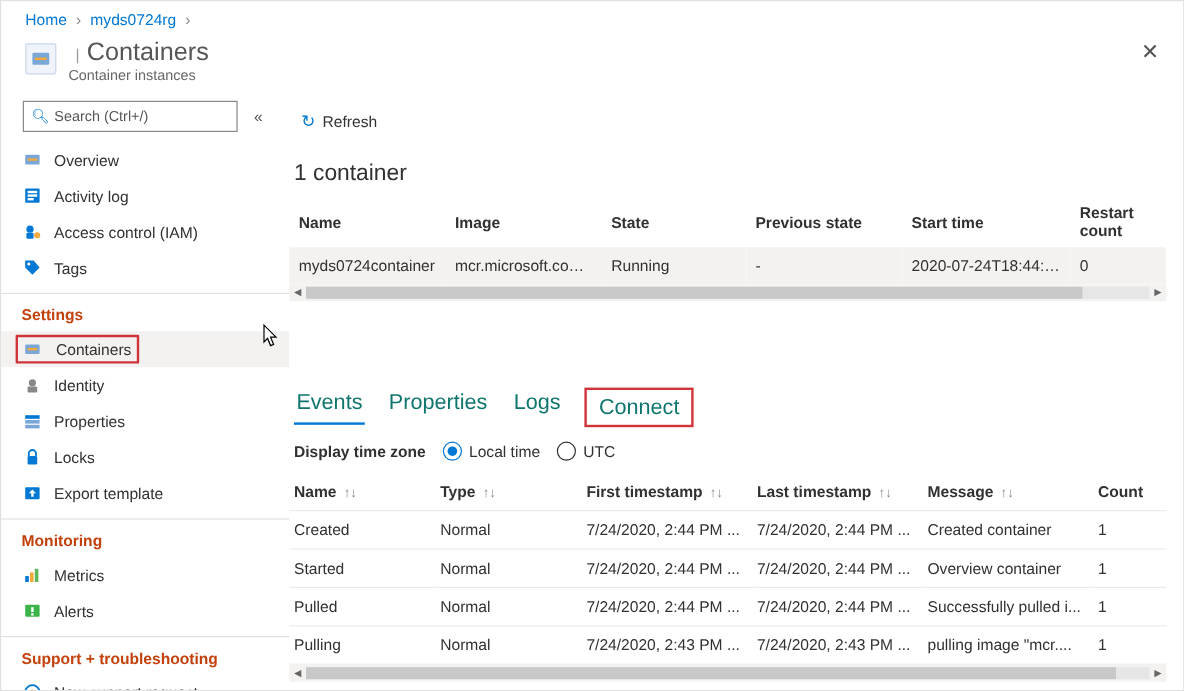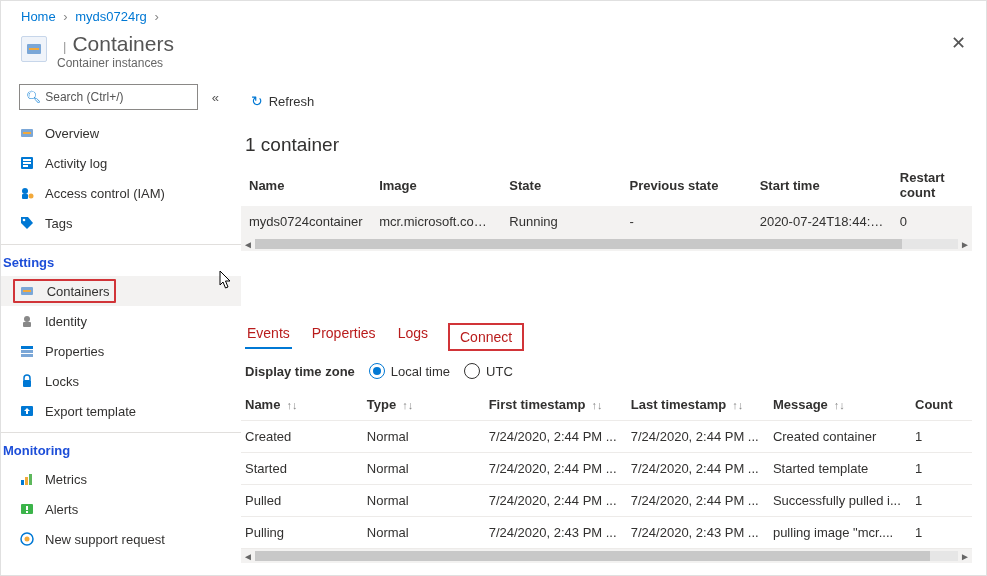--- a/index.html
+++ b/index.html
@@ -15,39 +15,39 @@
 .header .sub { font-size: 12px; color: #666; margin-top: 0px; }
 .header .close { margin-left: auto; font-size: 18px; color: #555; cursor: pointer; }
 .body { display: flex; height: calc(100% - 72px); }
 .sidebar { width: 240px; border-right: 0; padding-top: 4px; position: relative; }
 .searchrow { display: flex; align-items: center; padding: 0 18px 8px; gap: 10px; }
 .searchbox { flex: 1; border: 1px solid #8a8886; height: 26px; display: flex; align-items: center; padding: 0 6px; font-size: 12px; color: #555; }
 .searchbox .mag { color: #0078d4; margin-right: 4px; font-size: 12px; }
 .collapse { color: #555; font-size: 13px; cursor: pointer; padding: 2px 4px; }
 .navitem { display: flex; align-items: center; height: 30px; padding: 0 18px; gap: 10px; cursor: pointer; font-size: 13px; }
 .navitem.sel { background: #f3f2f1; }
-.section-h { padding: 14px 2px 6px; font-weight: 600; font-size: 13px; color: #1d4ed8; border-top: 0; }
+.section-h { padding: 14px 17px 6px; font-weight: 600; font-size: 13px; color: #c2410c; border-top: 0; }
 .section-h.divider { border-top: 1px solid #e1dfdd; margin-top: 6px; padding-top: 10px; }
 .ni-ico { width: 16px; height: 16px; display: inline-flex; align-items: center; justify-content: center; font-size: 13px; }
 .redbox { border: 2px solid #d13438; border-radius: 1px; display: inline-block; padding: 2px 4px; margin-left: -6px; margin-top: -2px; margin-bottom: -2px; }
 .cursor { position: absolute; left: 216px; top: 190px; font-size: 16px; pointer-events:none; }
 .main { flex: 1; padding: 6px 14px 0 0; overflow: hidden; display: flex; flex-direction: column; }
 .toolbar { display: flex; align-items: center; height: 30px; padding-left: 4px; }
 .btn-refresh { display: flex; align-items: center; gap: 6px; color: #333; cursor: pointer; font-size: 13px; padding: 4px 6px; }
 .btn-refresh .ri { color: #0078d4; font-size: 14px; display: inline-block; }
 .count { padding: 18px 4px 8px; font-size: 19px; }
 .grid1 { border-collapse: collapse; width: 100%; table-layout: fixed; font-size: 13px; }
 .grid1 th { text-align: left; font-weight: 600; padding: 6px 8px; }
 .grid1 td { padding: 8px 8px; background: #f3f2f1; white-space: nowrap; overflow: hidden; text-overflow: ellipsis; }
 .hscroll { height: 14px; background: #f3f2f1; margin-top: 0; display: flex; align-items: center; }
 .hscroll .lt, .hscroll .rt { width: 14px; text-align: center; color: #666; font-size: 10px; }
 .hscroll .track { flex: 1; height: 10px; background: #e6e6e6; position: relative; }
 .hscroll .thumb { position: absolute; left: 0; top: 0; bottom: 0; background: #c8c8c8; }
 .tabs { display: flex; gap: 18px; margin-top: 70px; border-bottom: 0; padding-left: 4px; align-items: flex-end; }
-.tab { padding: 4px 2px 6px; font-size: 14px; color: #b91c1c; cursor: pointer; border-bottom: 2px solid transparent; }
+.tab { padding: 4px 2px 6px; font-size: 18px; color: #0f766e; cursor: pointer; border-bottom: 2px solid transparent; }
 .tab.active { border-bottom: 2px solid #0078d4; font-weight: 400; }
 .tab.redwrap { border: 2px solid #d13438; padding: 4px 10px; margin-bottom: -2px; }
 .tzrow { display: flex; align-items: center; gap: 14px; padding: 14px 4px 10px; font-size: 13px; }
 .tzrow .lbl { font-weight: 600; }
 .radio { display: inline-flex; align-items: center; gap: 6px; cursor: pointer; }
 .rcirc { width: 16px; height: 16px; border: 1px solid #323130; border-radius: 50%; display: inline-flex; align-items: center; justify-content: center; }
 .rcirc.sel { border-color: #0078d4; }
 .rcirc.sel::after { content: ""; width: 8px; height: 8px; background: #0078d4; border-radius: 50%; }
 .grid2 { border-collapse: collapse; width: 100%; table-layout: fixed; font-size: 13px; }
 .grid2 th { text-align: left; font-weight: 600; padding: 8px 8px 8px 4px; border-bottom: 1px solid #edebe9; white-space: nowrap; }
@@ -197,20 +197,21 @@
       <span class="ni-ico">
           <svg width="14" height="14">
             <rect x="1" y="2" width="12" height="10" fill="#3bb44a" rx="1"></rect>
             <rect x="6" y="4" width="2" height="4" fill="#fff"></rect>
             <rect x="6" y="9" width="2" height="2" fill="#fff"></rect>
           </svg>
         </span>
       <span>Alerts</span>
     </div>
 
+    <div class="section-h divider">Support + troubleshooting</div>
     <div class="navitem">
       <span class="ni-ico">
           <svg width="14" height="14">
             <circle cx="7" cy="7" r="6" fill="none" stroke="#0078d4" stroke-width="1.5"></circle>
             <circle cx="7" cy="7" r="2.5" fill="#f2a93b"></circle>
           </svg>
         </span>
       <span>New support request</span>
     </div>
 
@@ -309,21 +310,21 @@
             <td>7/24/2020, 2:44 PM ...</td>
             <td>7/24/2020, 2:44 PM ...</td>
             <td>Created container</td>
             <td>1</td>
           </tr>
       <tr>
             <td>Started</td>
             <td>Normal</td>
             <td>7/24/2020, 2:44 PM ...</td>
             <td>7/24/2020, 2:44 PM ...</td>
-            <td>Started template</td>
+            <td>Overview container</td>
             <td>1</td>
           </tr>
       <tr>
             <td>Pulled</td>
             <td>Normal</td>
             <td>7/24/2020, 2:44 PM ...</td>
             <td>7/24/2020, 2:44 PM ...</td>
             <td>Successfully pulled i...</td>
             <td>1</td>
           </tr>

